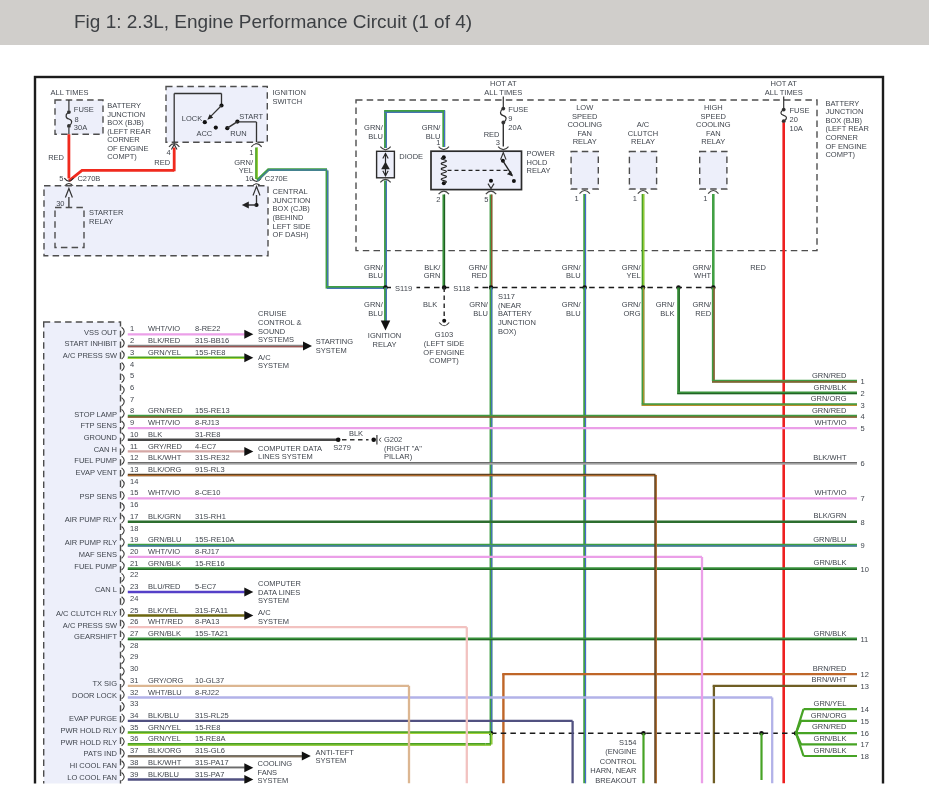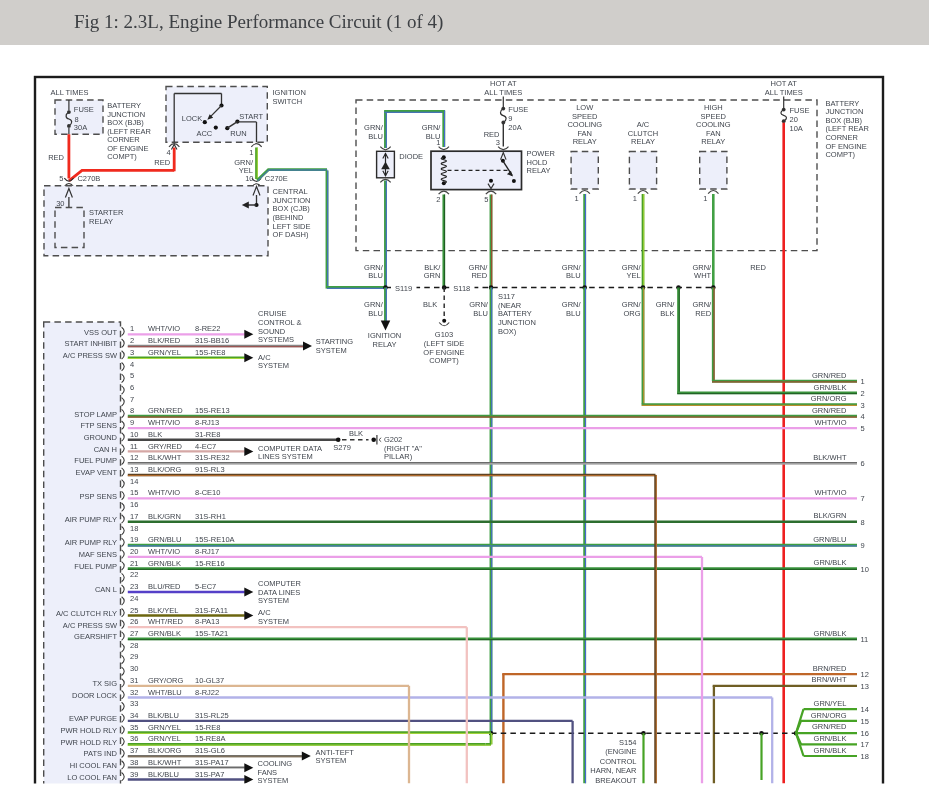--- a/index.html
+++ b/index.html
@@ -1,18 +1,18 @@
 <!DOCTYPE html>
 <html><head>
 <meta charset="utf-8">
 <style>
   html,body { margin:0; padding:0; background:#ffffff; width:929px; height:806px; overflow:hidden; }
   * { font-family: "Liberation Sans", sans-serif; }
   .hdr { position:absolute; left:0; top:0; width:929px; height:45px; background:#d0cecb; }
-  .hdr span { position:absolute; left:74px; top:11px; font-size:19px; color:#3d4044;font-family:Liberation Serif, serif; }
+  .hdr span { position:absolute; left:74px; top:11px; font-size:19px; color:#3d4044; }
 </style>
 </head>
 <body>
 <div class="hdr">
     <span>Fig 1: 2.3L, Engine Performance Circuit (1 of 4)</span>
   </div>
 <svg width="929" height="806" viewBox="0 0 929 806" style="position:absolute;left:0;top:0">
 <defs>
   <clipPath id="cp">
         <rect x="0" y="46" width="929" height="737.4"></rect>

